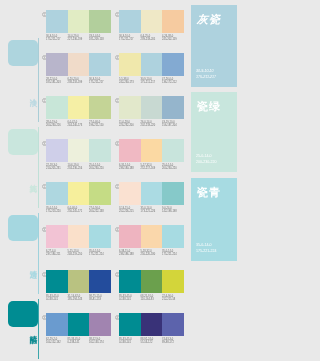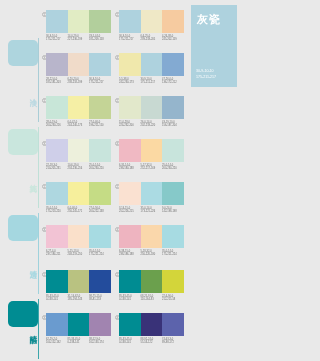--- a/index.html
+++ b/index.html
@@ -463,20 +463,30 @@
           </div>
           <div class="codecell">
             <div class="codeline">74-63-3-0</div>
             <div class="codeline">89-98-172</div>
           </div>
         </div>
       </div>
     </div>
 
   <div class="rightcol">
-      <div class="panel" style="top: 5px; height: 82px; background: rgb(174, 210, 222);">
+      <div class="panel" style="top: 5px; height: 82px; background: rgb(174, 210, 222); font-style: italic;">
         <div class="panel-title">灰瓷</div>
         <div class="panel-code" style="top: 64px;">30-9-10-10</div>
         <div class="panel-code" style="top: 70px;">175-211-217</div>
       </div>
+      <div class="panel" style="top: 92px; height: 80px; background: rgb(200, 230, 221);">
+        <div class="panel-title">瓷绿</div>
+        <div class="panel-code" style="top: 62px;">25-0-14-0</div>
+        <div class="panel-code" style="top: 68px;">200-230-220</div>
+      </div>
+      <div class="panel" style="top: 178px; height: 83px; background: rgb(167, 219, 226);">
+        <div class="panel-title">瓷青</div>
+        <div class="panel-code" style="top: 65px;">35-0-14-0</div>
+        <div class="panel-code" style="top: 71px;">175-221-224</div>
+      </div>
     </div>
 
 </div>
 
 </body></html>

